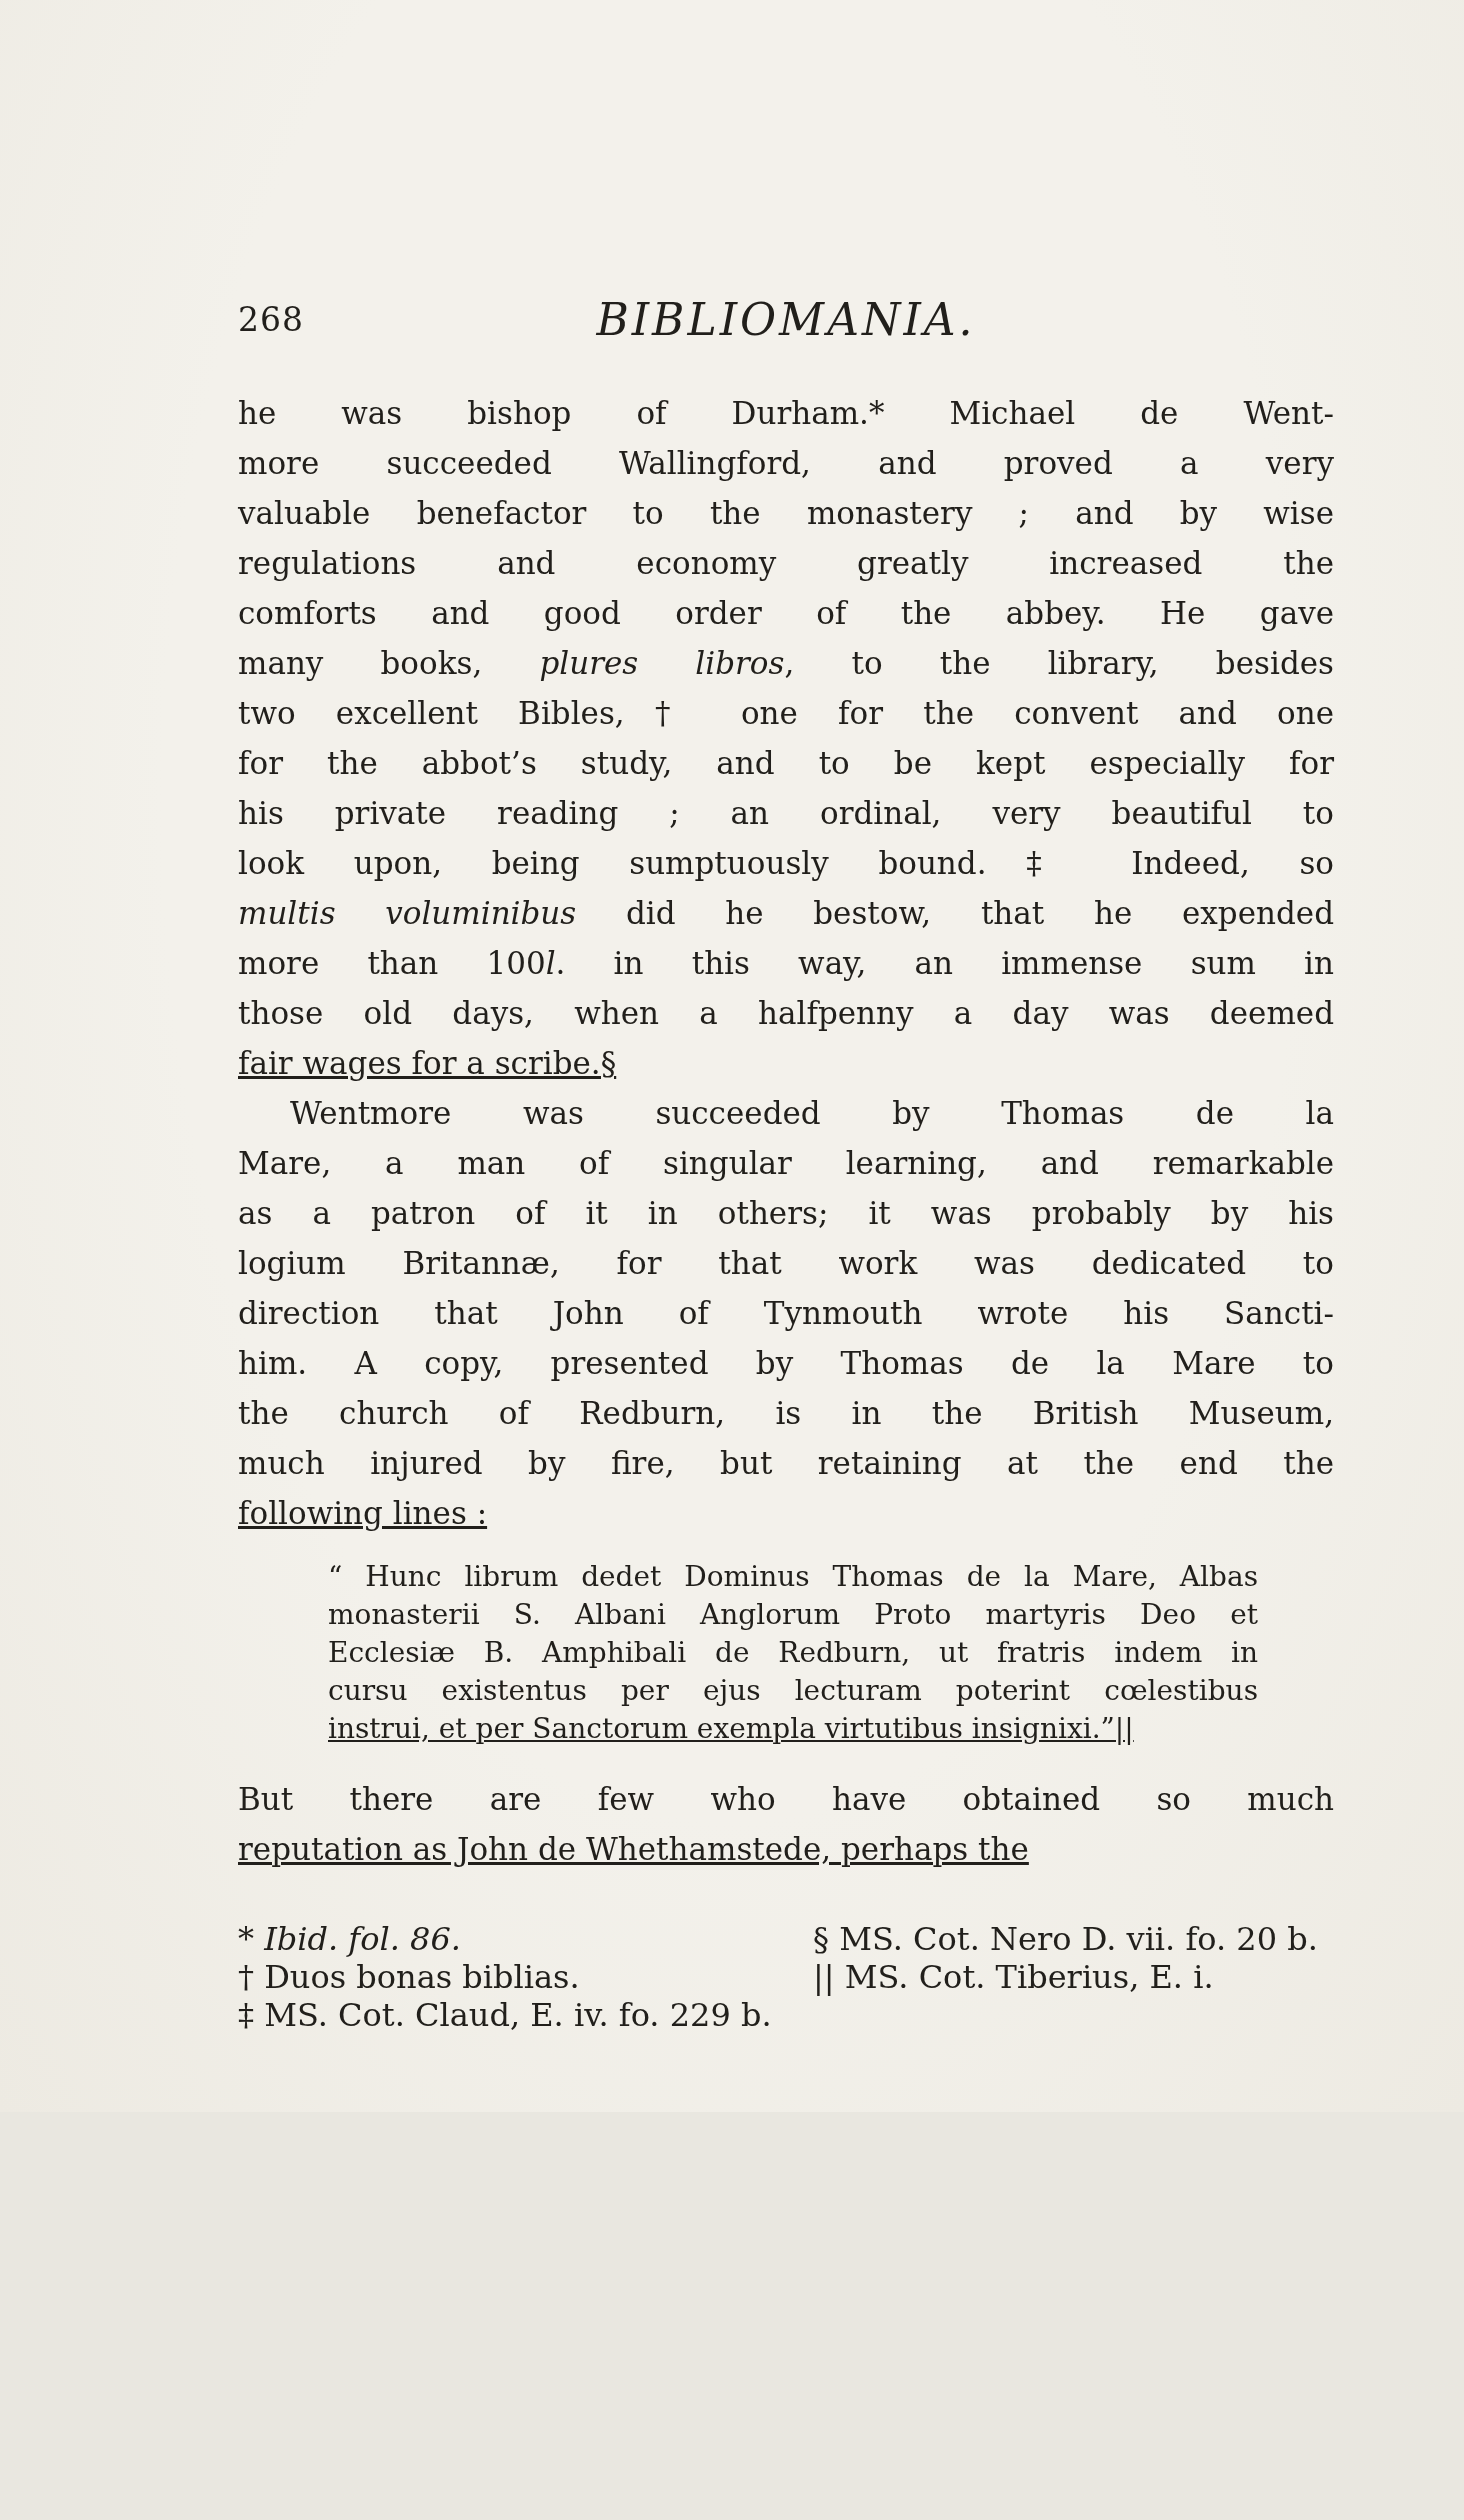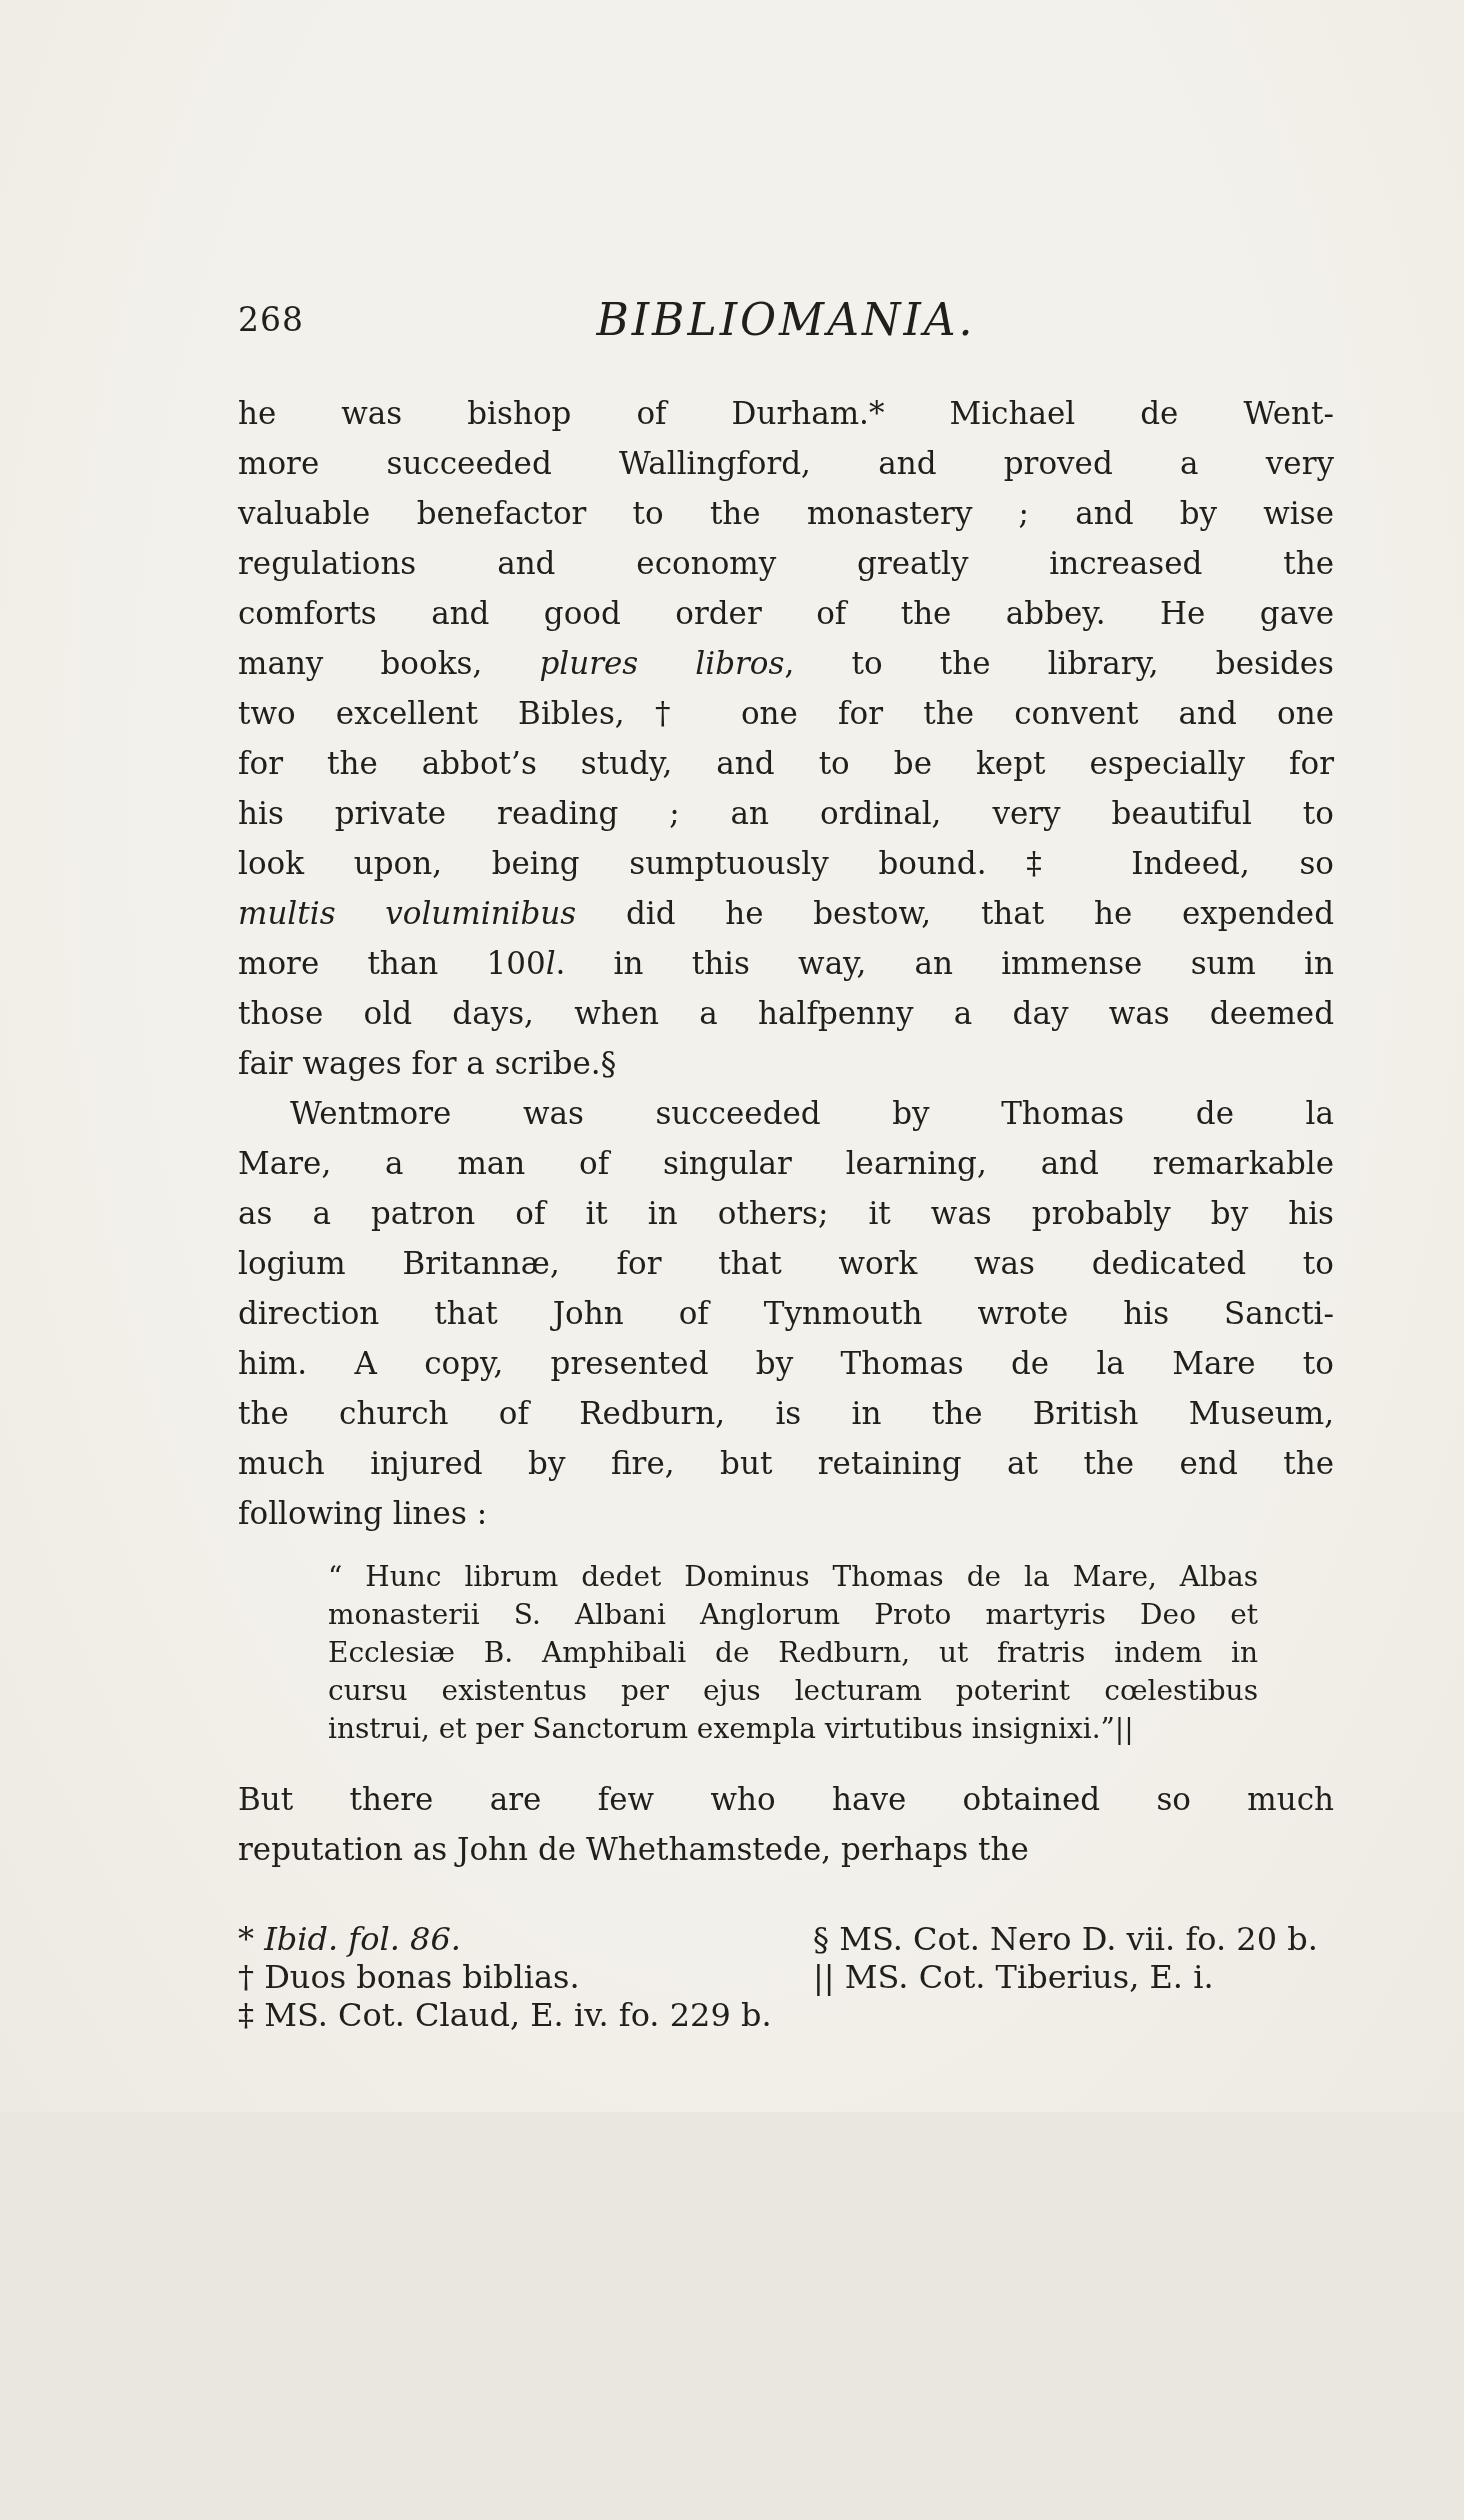--- a/index.html
+++ b/index.html
@@ -17,21 +17,21 @@
 
   .header-row { position:relative; height:40px; line-height:40px; margin-bottom:48px; }
   .page-num { font-size:33px; letter-spacing:1px; }
   .running-title {
     position:absolute; left:0; right:0; text-align:center;
     font-style:italic; font-size:44px; letter-spacing:3px;
   }
 
   .para { font-size:31px; line-height:50px; }
   .tline { text-align:justify; text-align-last:justify; }
-  .tline.last { text-align-last:left; }
+  .tline.last { text-align-last:left;text-decoration:underline; }
   .tline.indent { text-indent:52px; }
   .it { font-style:italic; }
 
   .quote {
     margin:20px 16px 26px 90px;
     width:930px;
     font-size:28px; line-height:38px;
   }
 
   .closing { margin-top:0; }

